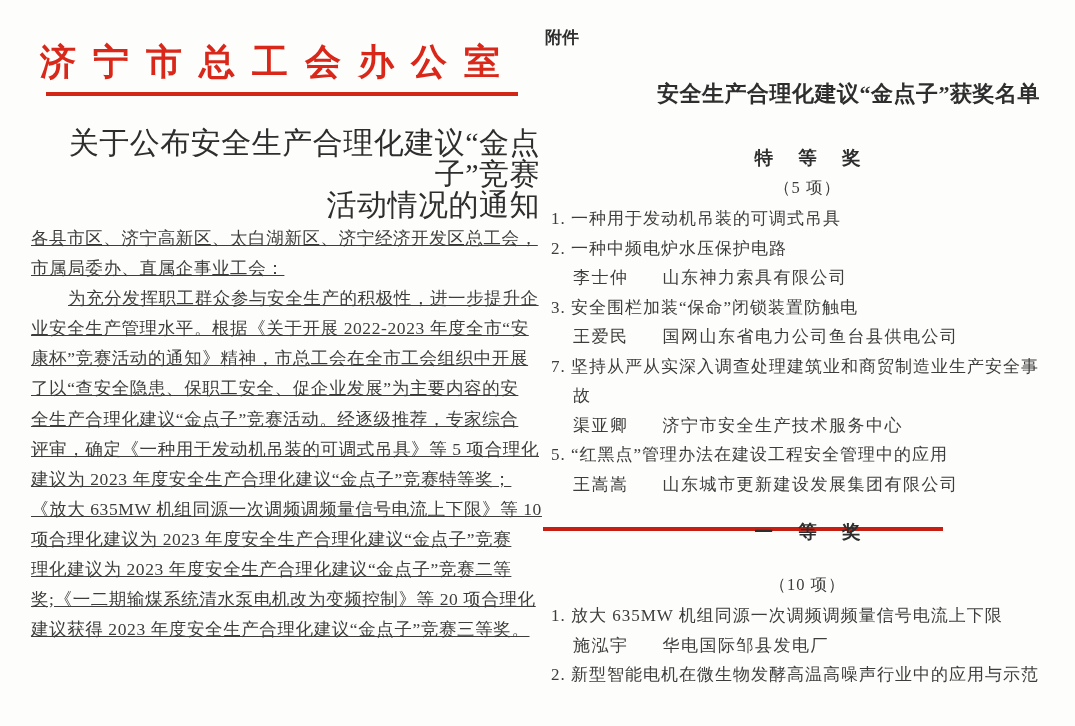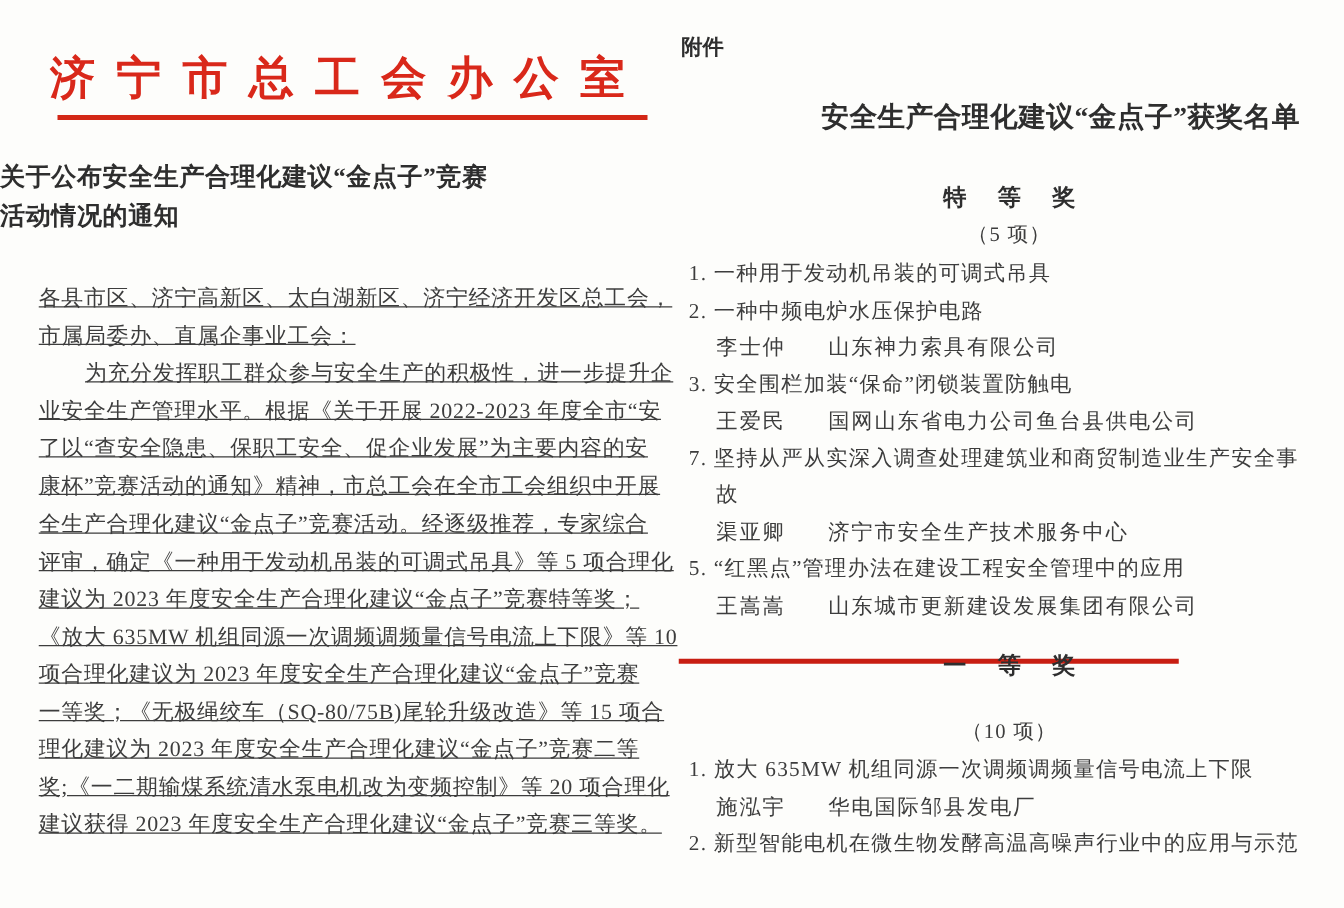--- a/index.html
+++ b/index.html
@@ -22,22 +22,22 @@
   .page-right{left:540px;width:535px;}
 
   
   .letterhead{
     position:absolute;top:38px;left:0;width:540px;text-align:center;
     font-size:36px;font-weight:bold;color:var(--header-red);
     letter-spacing:17px;text-indent:17px;white-space:nowrap;
   }
   .red-rule{position:absolute;top:92px;left:46px;width:472px;height:4px;background:var(--rule-red);}
   .doc-title{
-    position:absolute;top:127px;left:0;width:540px;text-align:left;
-    font-size:20px;font-weight:bold;line-height:31px;color:var(--text-dark);
+    position:absolute;top:127px;left:0;width:540px;text-align:right;
+    font-size:30px;font-weight:normal;line-height:31px;color:var(--text-dark);
     letter-spacing:0.5px;
   }
   .notice-body{
     position:absolute;top:223px;left:31px;width:500px;
     font-size:17.5px;line-height:30.1px;letter-spacing:0.6px;color:var(--text-body);text-decoration:underline;
   }
   .bline{white-space:nowrap;}
   .bline.indent{padding-left:37px;}
 
   
@@ -77,28 +77,27 @@
   <div class="red-rule"></div>
   <div class="doc-title">
     <div>关于公布安全生产合理化建议“金点子”竞赛</div>
     <div>活动情况的通知</div>
   </div>
   <div class="notice-body">
       <div class="bline">各县市区、济宁高新区、太白湖新区、济宁经济开发区总工会，</div>
       <div class="bline">市属局委办、直属企事业工会：</div>
       <div class="bline indent">为充分发挥职工群众参与安全生产的积极性，进一步提升企</div>
       <div class="bline">业安全生产管理水平。根据《关于开展 2022-2023 年度全市“安</div>
+      <div class="bline">康杯”竞赛活动的通知》精神，市总工会在全市工会组织中开展</div>
       <div class="bline">了以“查安全隐患、保职工安全、促企业发展”为主要内容的安</div>
-      <div class="bline">康杯”竞赛活动的通知》精神，市总工会在全市工会组织中开展</div>
       <div class="bline">全生产合理化建议“金点子”竞赛活动。经逐级推荐，专家综合</div>
       <div class="bline">评审，确定《一种用于发动机吊装的可调式吊具》等 5 项合理化</div>
       <div class="bline">建议为 2023 年度安全生产合理化建议“金点子”竞赛特等奖；</div>
       <div class="bline">《放大 635MW 机组同源一次调频调频量信号电流上下限》等 10</div>
       <div class="bline">项合理化建议为 2023 年度安全生产合理化建议“金点子”竞赛</div>
-      <div class="bline">一等奖；《无极绳绞车（SQ-80/75B)尾轮升级改造》等 15 项合</div>
       <div class="bline">理化建议为 2023 年度安全生产合理化建议“金点子”竞赛二等</div>
       <div class="bline">奖;《一二期输煤系统清水泵电机改为变频控制》等 20 项合理化</div>
       <div class="bline">建议获得 2023 年度安全生产合理化建议“金点子”竞赛三等奖。</div>
     </div>
 </div>
 
 <div class="page page-right">
   <div class="annex-label">附件</div>
   <div class="annex-title">安全生产合理化建议“金点子”获奖名单</div>
 

